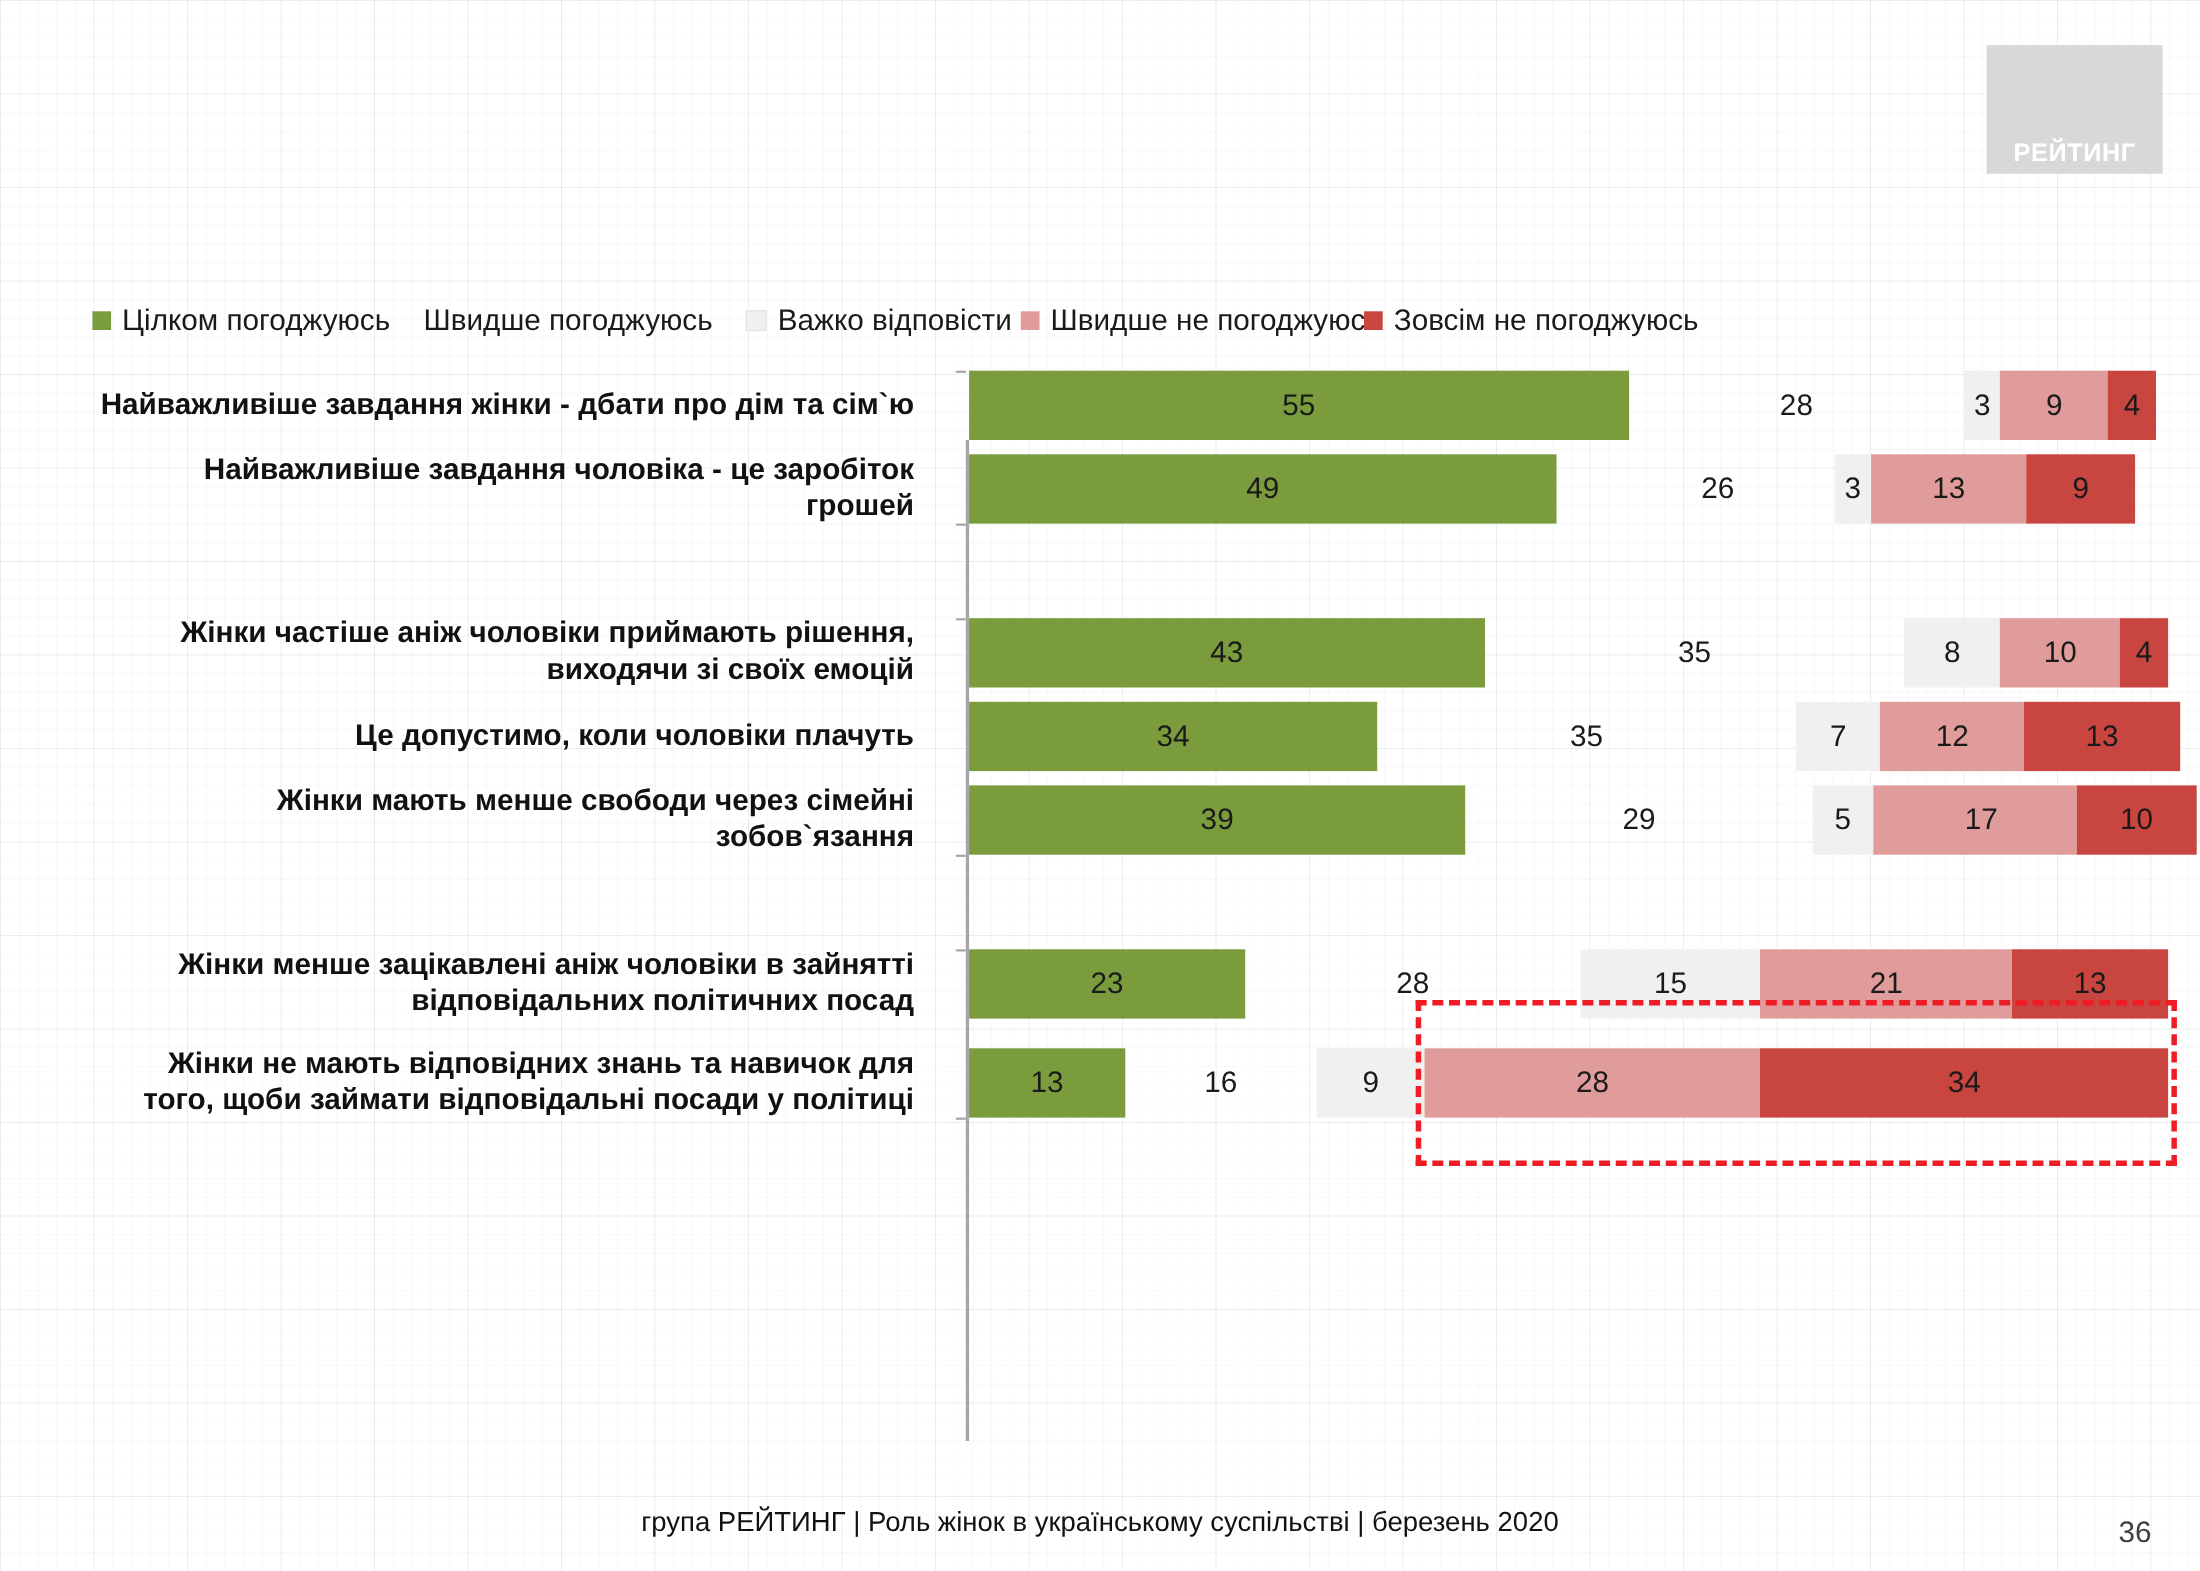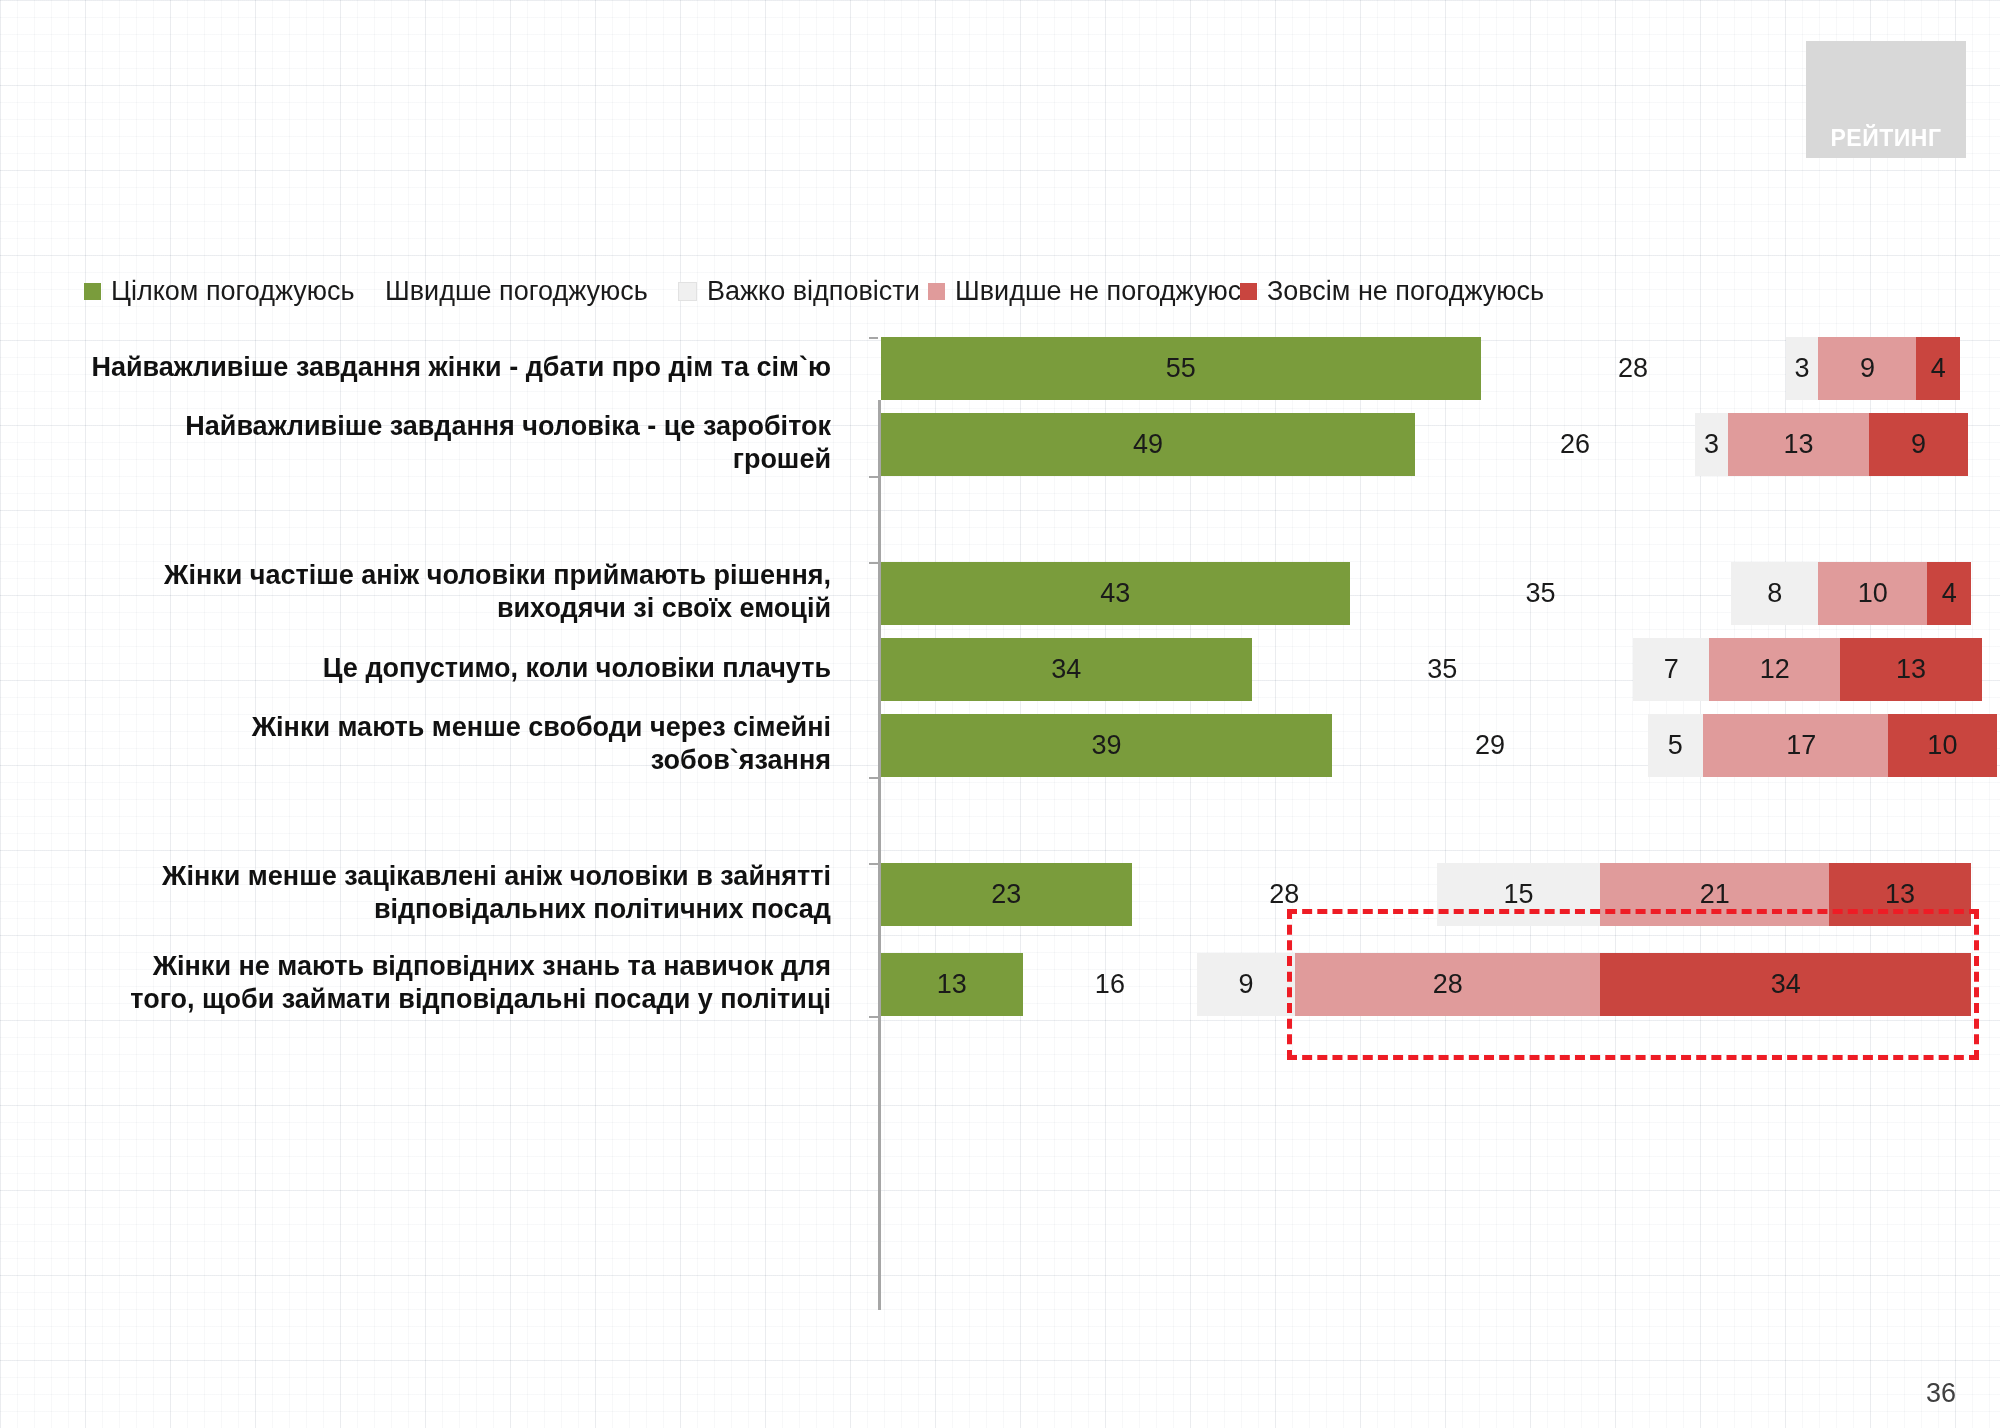--- a/index.html
+++ b/index.html
@@ -248,21 +248,21 @@
       </div>
       <div class="row" style="top: 13px; height: 63px; width: 1093px;">
         <div class="row-label" style="top: -3.5px;">
           <div>Найважливіше завдання чоловіка - це заробіток</div>
           <div>грошей</div>
         </div>
         <div class="bar">
           <div class="seg" title="Цілком погоджуюсь: 49" style="width: 534.1px; background: rgb(122, 156, 60);">
             <span class="seg-val">49</span>
           </div>
-          <div class="seg" title="Швидше погоджуюсь: 26" style="width: 280px; padding-left: 40px;">
+          <div class="seg" title="Швидше погоджуюсь: 26" style="width: 253px; padding-left: 40px;">
             <span class="seg-val">26</span>
           </div>
           <div class="seg" title="Важко відповісти: 3" style="width: 32.7px; background: rgb(240, 240, 240);">
             <span class="seg-val">3</span>
           </div>
           <div class="seg" title="Швидше не погоджуюсь: 13" style="width: 141.7px; background: rgb(224, 155, 155);">
             <span class="seg-val">13</span>
           </div>
           <div class="seg" title="Зовсім не погоджуюсь: 9" style="width: 98.1px; background: rgb(201, 69, 63);">
             <span class="seg-val">9</span>
@@ -379,15 +379,16 @@
             <span class="seg-val">28</span>
           </div>
           <div class="seg" title="Зовсім не погоджуюсь: 34" style="width: 370.6px; background: rgb(201, 69, 63);">
             <span class="seg-val">34</span>
           </div>
         </div>
       </div>
       <div class="highlight-box" style="left: 409.2px; width: 691.8px; top: 509px; height: 151px;"></div>
     </div>
 
+  <div class="footer">група РЕЙТИНГ | Роль жінок в українському суспільстві | березень 2020</div>
   <div class="page-num">36</div>
 
 </div>
 
 </body></html>

